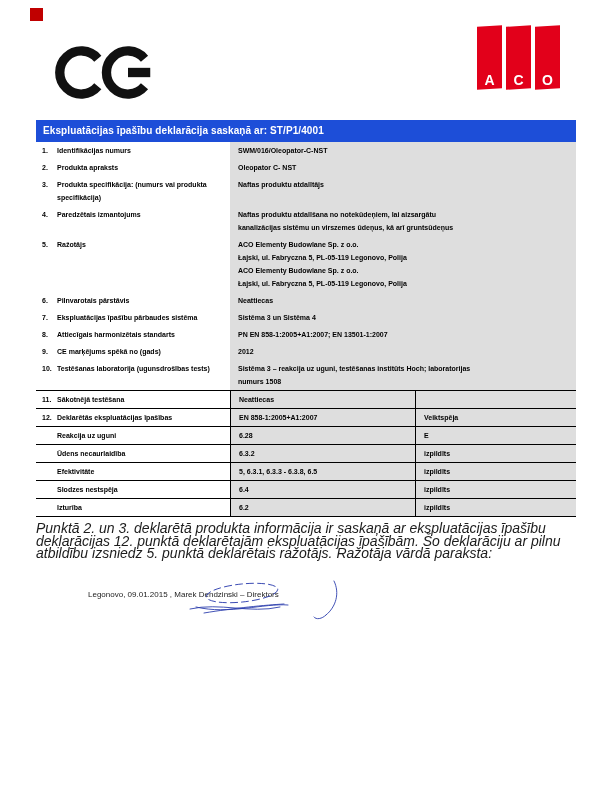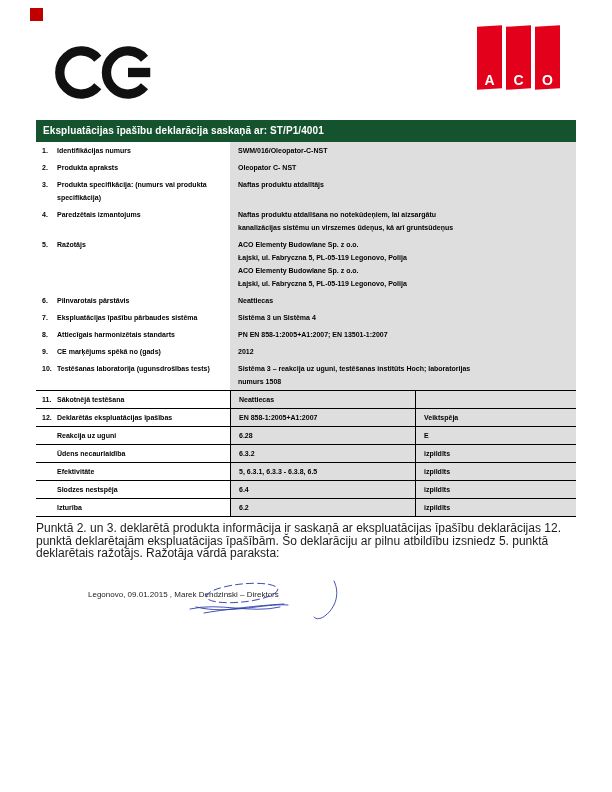--- a/index.html
+++ b/index.html
@@ -15,21 +15,21 @@
   .ce-mark { position:absolute; left:18px; top:36px; }
   .aco-logo { position:absolute; right:16px; top:26px; display:flex; gap:4px; }
   .aco-bar { position:relative; width:25px; height:63px; background:#e2001a; transform:skewY(-4deg); }
   .aco-bar .letter {
     position:absolute; left:0; right:0; bottom:2px; text-align:center;
     color:#fff; font-weight:bold; font-size:14px; line-height:14px; transform:skewY(4deg);
   }
 
   
   .title-bar {
-    background:#14532d; color:#fff; font-weight:bold; font-size:10px;
+    background:#1d4ed8; color:#fff; font-weight:bold; font-size:10px;
     padding:5px 7px 6px 7px; letter-spacing:0.1px;
   }
 
   
   .tbl { font-size:7px; font-weight:bold; }
   .nowrap { white-space:nowrap; }
 
   
   .rowA { display:grid; grid-template-columns:194px 346px; }
   .rowA .lbl { display:flex; padding:2px 4px 2px 6px; line-height:13px; background:#fff; }
@@ -37,21 +37,21 @@
   .rowA .val { background:#dedede; padding:2px 8px; line-height:13px; }
 
   
   .rowB { display:grid; grid-template-columns:194px 185px 161px; border-top:1px solid #000; }
   .rowB.last { border-bottom:1px solid #000; }
   .rowB .c1 { display:flex; padding:3px 4px 3px 6px; line-height:11px; background:#fff; }
   .rowB .num { flex:none; width:15px; }
   .rowB .c2, .rowB .c3 { background:#dedede; border-left:1px solid #000; padding:3px 8px; line-height:11px; }
 
   
-  .foot-par { margin-top:5px; font-size:12px; font-weight:normal; line-height:12.5px; color:#1c1c1c; }
+  .foot-par { margin-top:5px; font-size:14px; font-weight:normal; line-height:12.5px; color:#1c1c1c;font-style:italic; }
   .sig-block { position:relative; margin-top:30px; padding-left:52px; font-size:8px; color:#1c1c1c; }
   .sig-ink { position:absolute; left:148px; top:-13px; pointer-events:none; }
 </style>
 </head>
 <body>
 
 <div class="page">
   <div class="corner-mark"></div>
 
   <div class="content">

